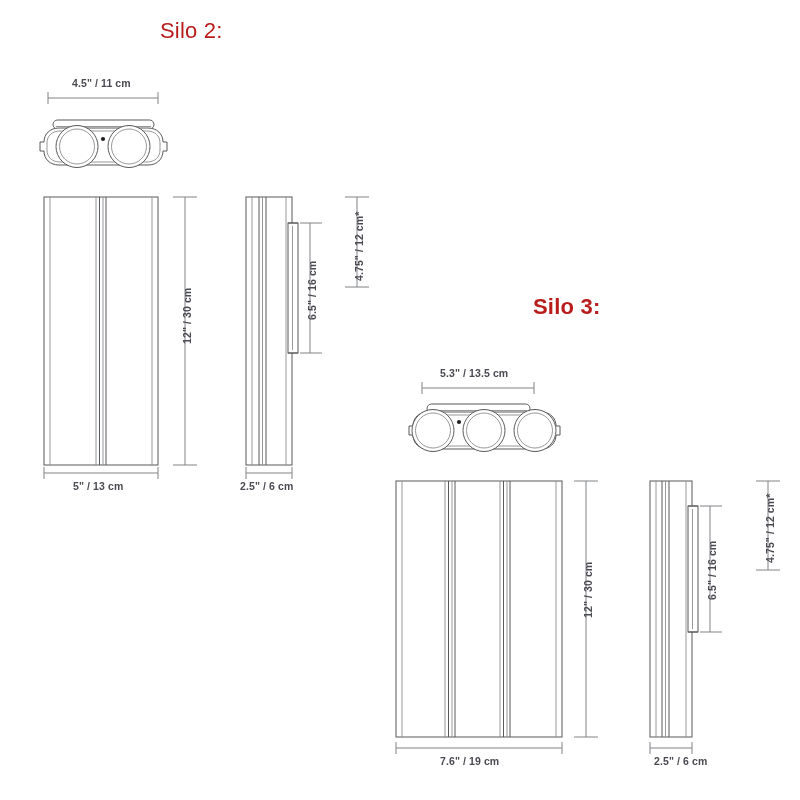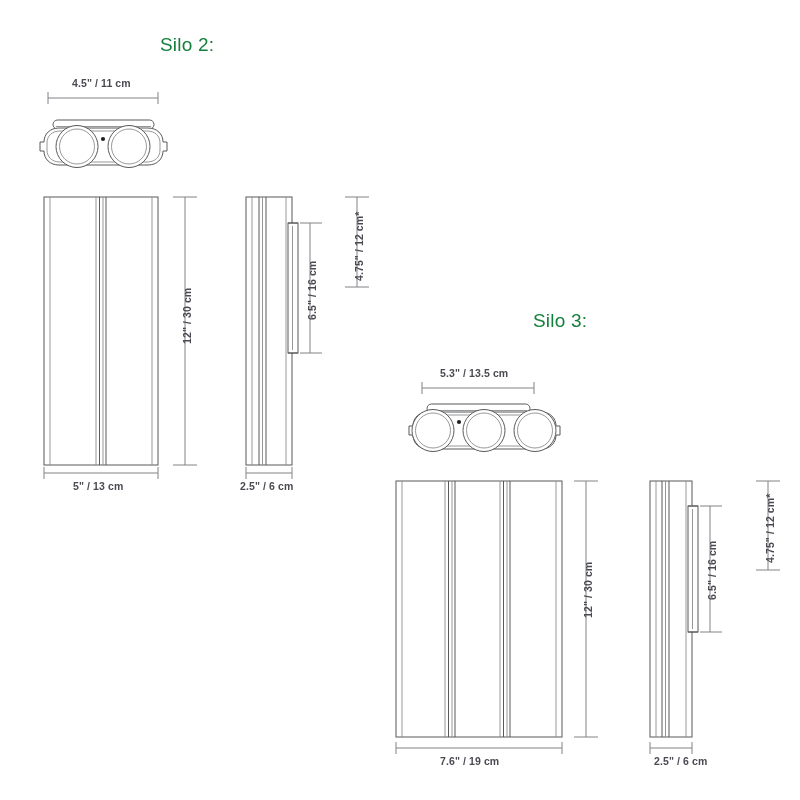--- a/index.html
+++ b/index.html
@@ -18,29 +18,28 @@
 
   .canvas {
     position: absolute;
     inset: 0;
     width: 800px;
     height: 800px;
   }
 
   .title {
     position: absolute;
-    font-size: 19px;
+    font-size: 22px;
     font-weight: 400;
     letter-spacing: 0.2px;
-    color: #15803d;
+    color: #b91c1c;
     white-space: nowrap;
-    margin-top: 16px;
   }
   #silo2-title { left: 160px; top: 18px; }
-  #silo3-title { left: 533px; top: 294px; }
+  #silo3-title { left: 533px; top: 294px; font-weight: bold; }
 
   .dim-label {
     position: absolute;
     font-size: 10.5px;
     font-weight: 700;
     color: #4a4a52;
     white-space: nowrap;
     letter-spacing: 0.1px;
   }
   .dim-label.vert {

